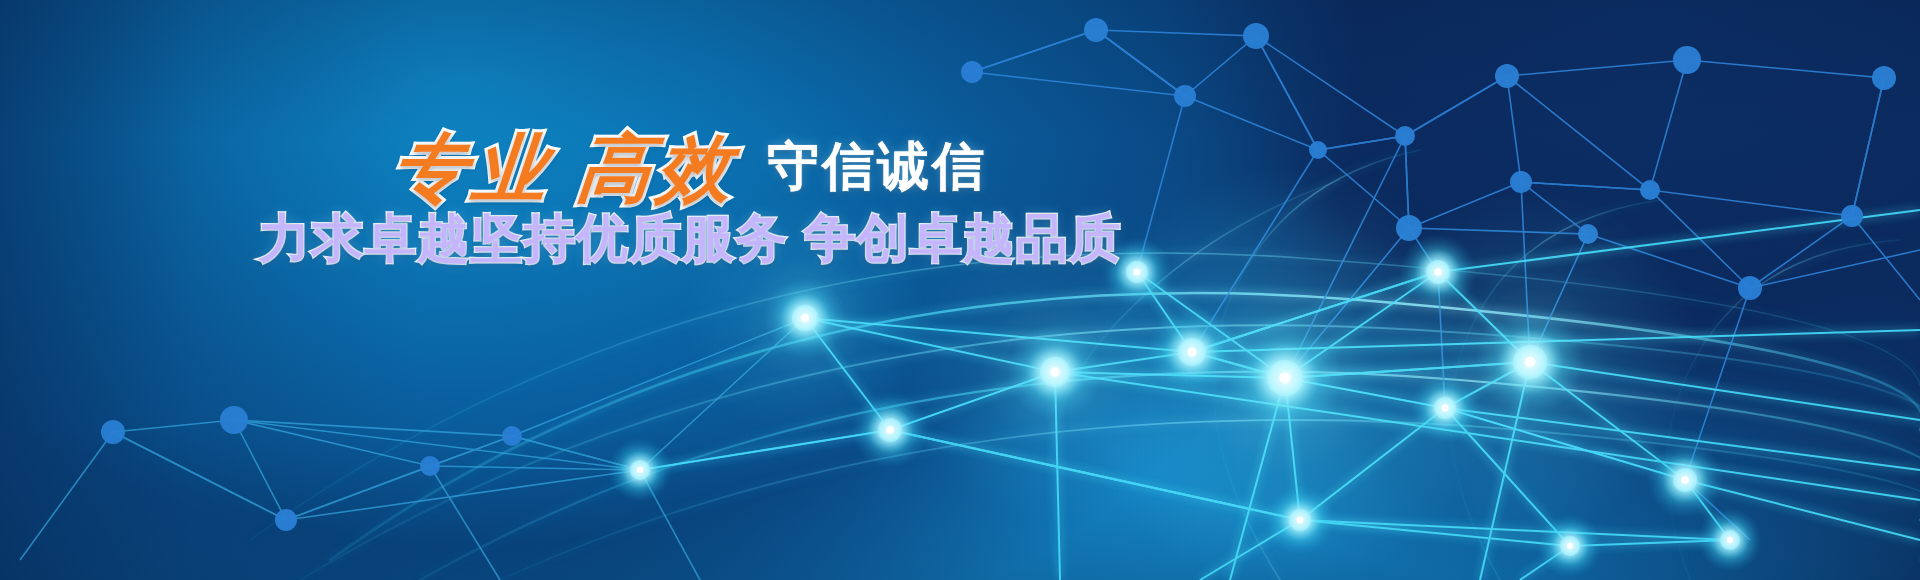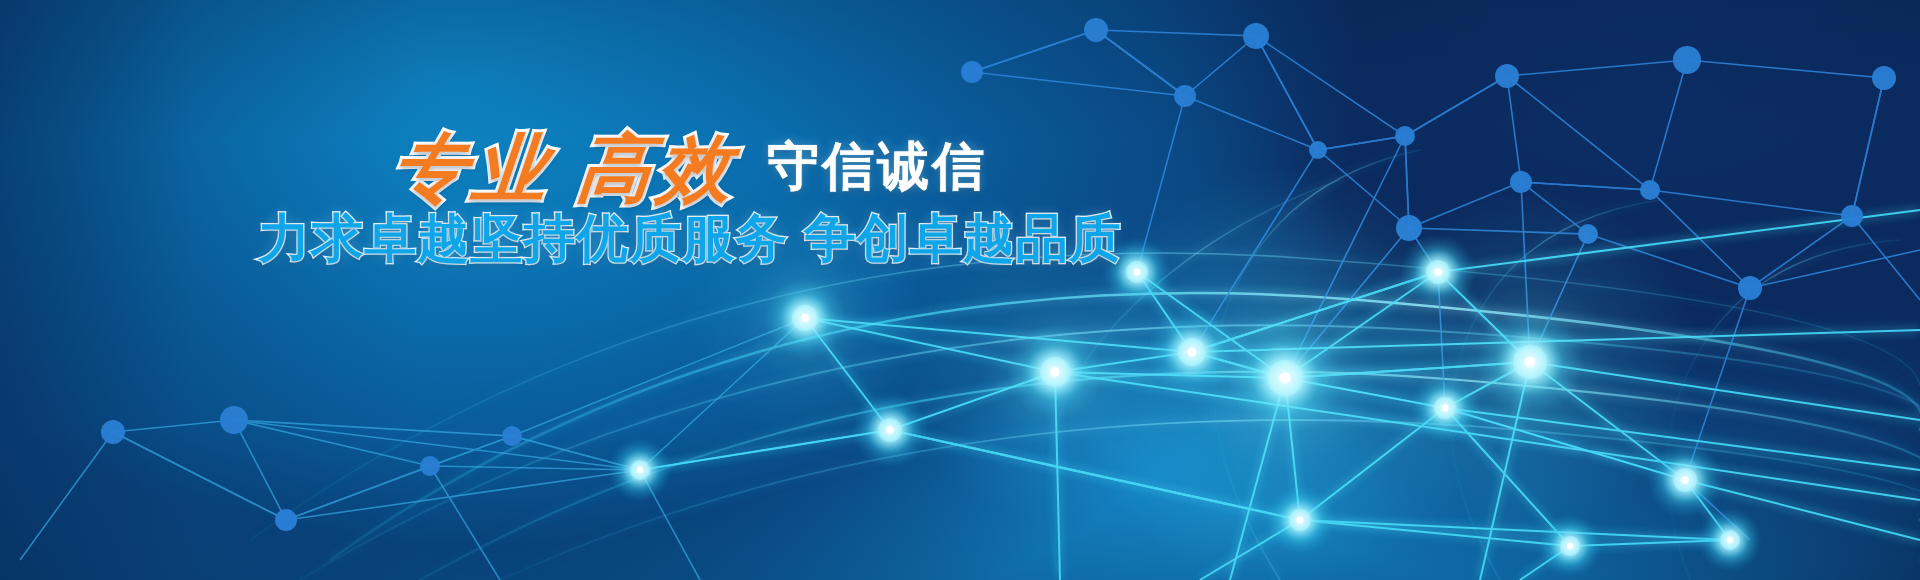--- a/index.html
+++ b/index.html
@@ -122,21 +122,21 @@
     white-space: nowrap;
     line-height: 1;
   }
 
   .sub-white {
     display: inline-block;
     font-family: "Liberation Sans", sans-serif;
     font-weight: 700;
     font-size: 52px;
     letter-spacing: 1px;
-    color: #0ea5e9;
+    color: #c4b5fd;
     -webkit-text-stroke: 2.5px #ffffff;
     paint-order: stroke fill;
     text-shadow:
       0 0 2px rgba(255,255,255,0.85),
       0 0 12px rgba(120,215,255,0.45),
       0 2px 6px rgba(4,32,68,0.45);
   }
 </style>
 </head>
 <body>

